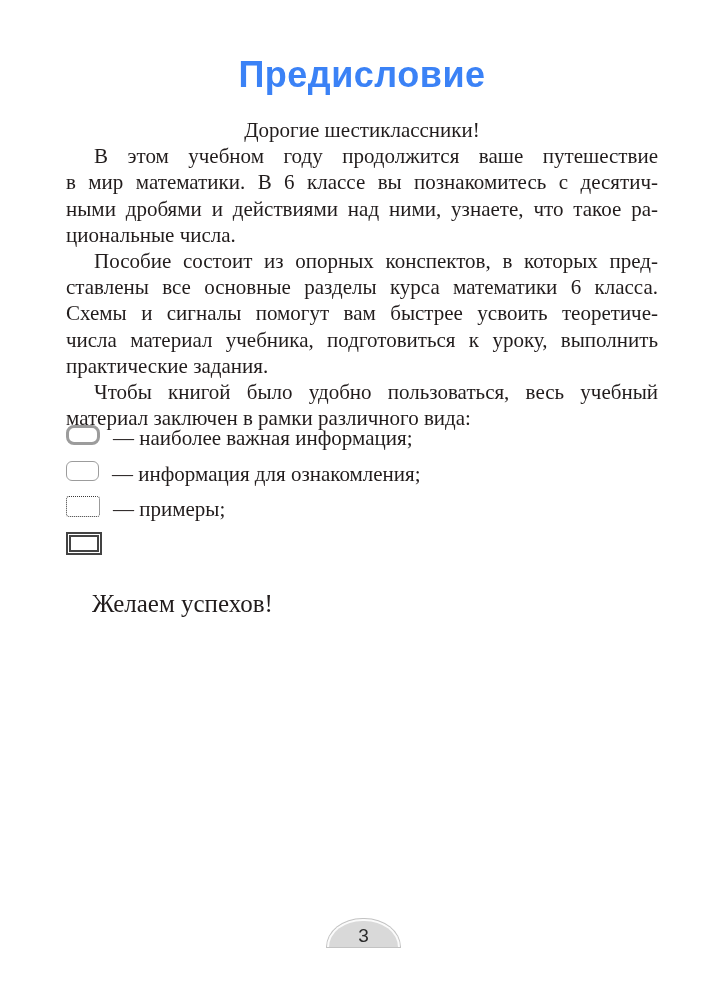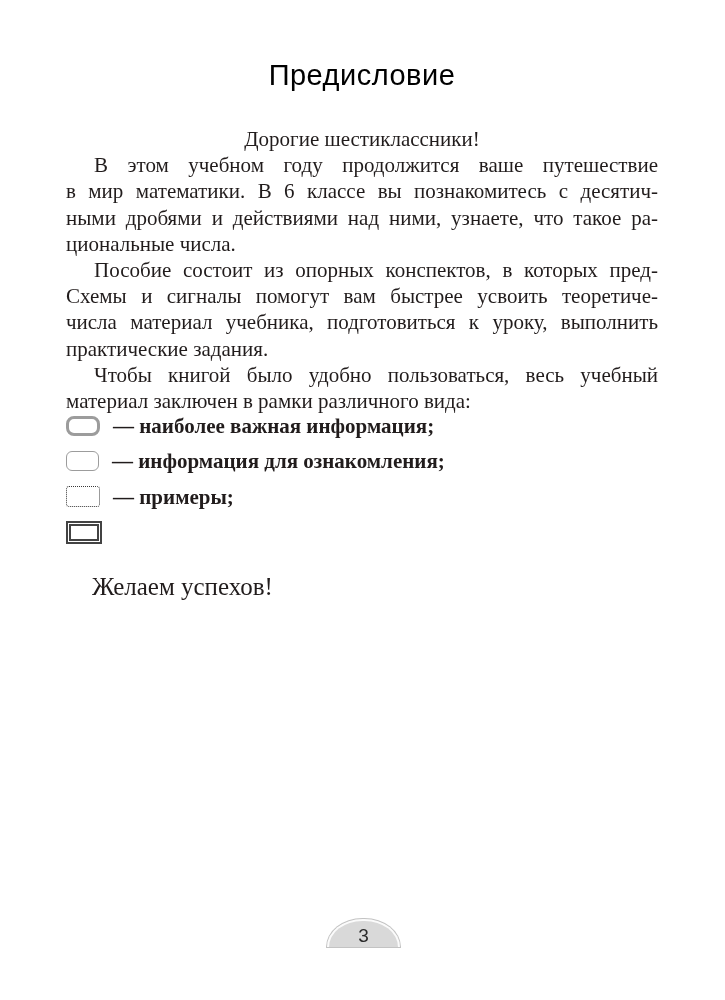--- a/index.html
+++ b/index.html
@@ -11,39 +11,39 @@
     color:#211c1c;
     overflow:hidden;
   }
   * { box-sizing:border-box; }
   .content {
     position:absolute;
     left:66px; right:67px; top:0;
   }
   .title {
     font-family:"Liberation Sans", sans-serif;
-    font-weight:400;
-    font-size:29px;
+    font-weight:700;
+    font-size:36px;
     line-height:36px;
     text-align:center;
     letter-spacing:0.5px;
     margin:57px 0 0 0;
-    color:#000000;
+    color:#3b82f6;
   }
   .body-text {
     font-size:21px;
     line-height:26.2px;
-    margin-top:33px;
+    margin-top:24px;
   }
   .line { text-align:justify; text-align-last:justify; }
   .line.indent { text-indent:28px; }
   .line.last { text-align-last:left; }
   .line.center { text-align:center; text-align-last:center; }
   .legend { margin-top:-6px; }
-  .legend-row { display:flex; align-items:center; height:35.5px;font-weight:bold; }
+  .legend-row { display:flex; height:35.5px; }
   .lbox { flex:0 0 auto; margin-right:13px; }
   .lbox.rounded-thick {
     width:34px; height:20px;
     border:3.5px solid #9c9c9c;
     border-radius:8px;
   }
   .lbox.rounded-thin {
     width:33px; height:20px;
     border:1.6px solid #9c9c9c;
     border-radius:6px;
@@ -95,20 +95,21 @@
 
     <div>
       <div class="line indent">В этом учебном году продолжится ваше путешествие</div>
       <div class="line">в мир математики. В 6 классе вы познакомитесь с десятич-</div>
       <div class="line">ными дробями и действиями над ними, узнаете, что такое ра-</div>
       <div class="line last">циональные числа.</div>
     </div>
 
     <div>
       <div class="line indent">Пособие состоит из опорных конспектов, в которых пред-</div>
+      <div class="line">ставлены все основные разделы курса математики 6 класса.</div>
       <div class="line">Схемы и сигналы помогут вам быстрее усвоить теоретиче-</div>
       <div class="line">числа материал учебника, подготовиться к уроку, выполнить</div>
       <div class="line last">практические задания.</div>
     </div>
 
     <div>
       <div class="line indent">Чтобы книгой было удобно пользоваться, весь учебный</div>
       <div class="line last">материал заключен в рамки различного вида:</div>
     </div>
 

